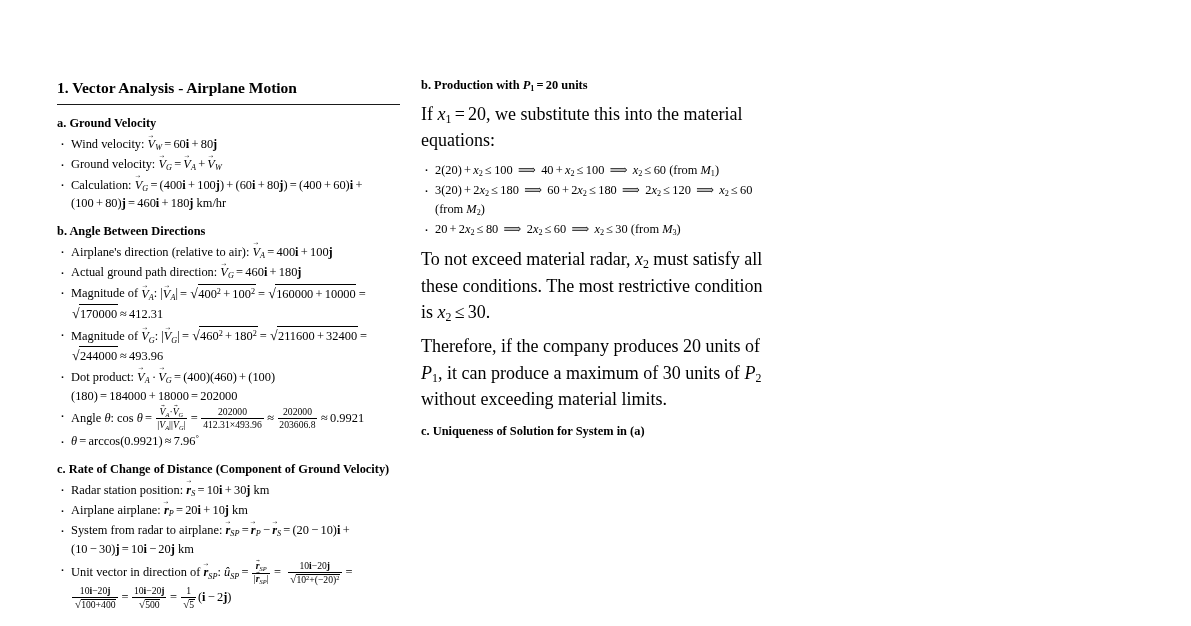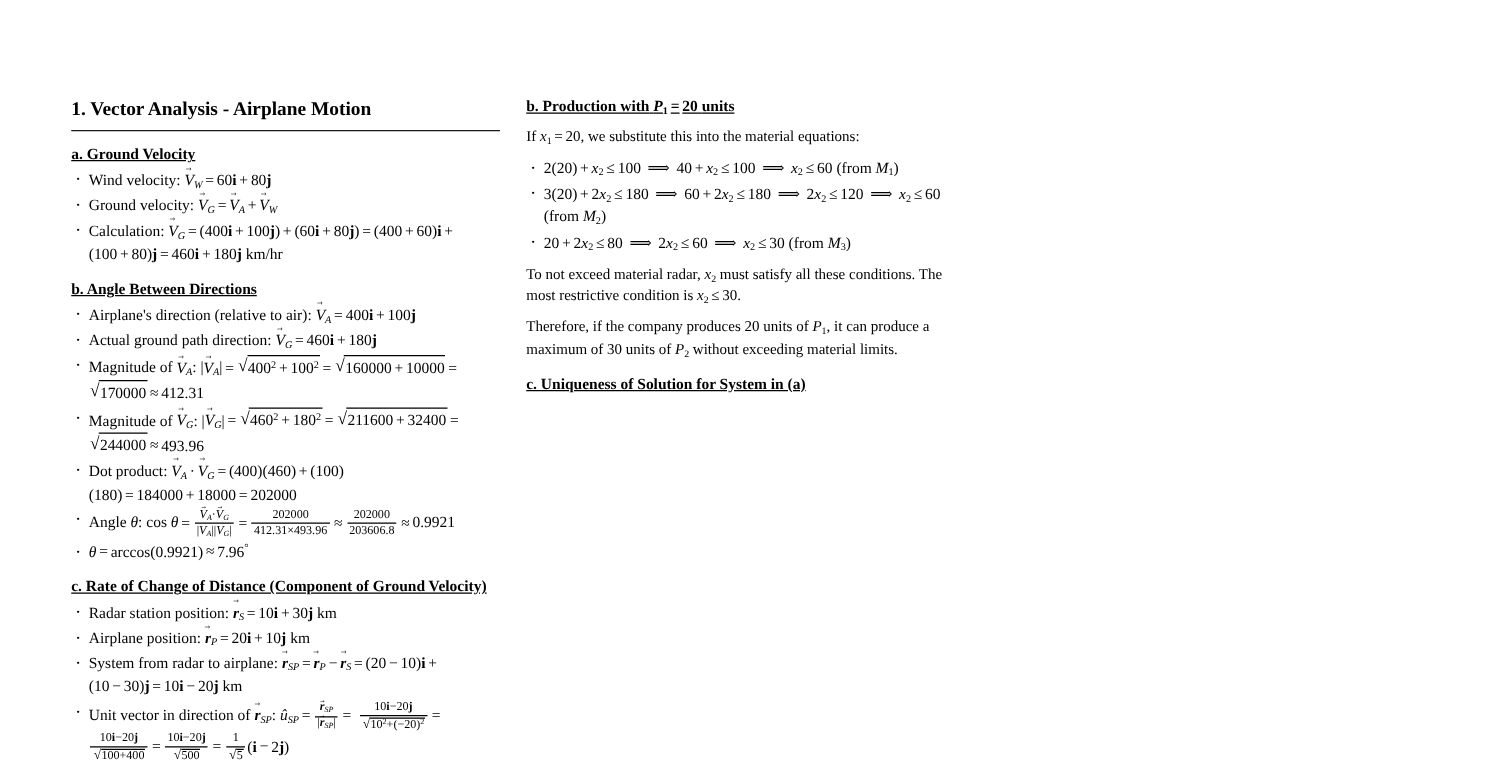--- a/index.html
+++ b/index.html
@@ -13,24 +13,24 @@
   .col-left{left:57px;width:345px;}
   .col-right{left:421px;width:350px;}
 
   h1.doc-title{
     font-size:15.5px;font-weight:bold;margin:0 0 0 0;
     padding:0 0 7px 0;line-height:1.25;letter-spacing:0;
   }
   .title-rule{border:0;border-top:1.6px solid #1a1a1a;margin:0 0 10px 0;width:343px;}
 
   h2.sec{
-    font-size:12.4px;font-weight:bold;margin:11px 0 3px 0;line-height:1.25;text-decoration:underline;
+    font-size:12.4px;font-weight:bold;margin:11px 0 3px 0;line-height:1.25;
   }
   .col-right h2.sec:first-child{margin-top:0;}
-  p.para{font-size:12px;margin:7px 0 7px 0;line-height:1.48;}
+  p.para{font-size:18px;margin:7px 0 7px 0;line-height:1.48;}
 
   ul.blist{list-style:none;margin:2px 0 2px 0;padding:0;}
   ul.blist > li{
     position:relative;padding-left:14px;font-size:12.4px;
     line-height:1.52;margin:1.5px 0;
   }
   ul.blist > li::before{
     content:"\00B7";position:absolute;left:3px;top:-0.5px;
     font-size:15px;line-height:1.42;
   }
@@ -110,21 +110,21 @@
     </ul>
 
     <h2 class="sec">c. Rate of Change of Distance (Component of Ground Velocity)</h2>
     <ul class="blist">
       <li>
         <span>Radar station position:</span>
         <span class="mi vec bf">r</span><sub class="mi">S</sub><span class="op">=</span>10<span class="bf">i</span><span class="op">+</span>30<span class="bf">j</span>
         <span>km</span>
       </li>
       <li>
-        <span>Airplane position:</span>
+        <span>Airplane airplane:</span>
         <span class="mi vec bf">r</span><sub class="mi">P</sub><span class="op">=</span>20<span class="bf">i</span><span class="op">+</span>10<span class="bf">j</span>
         <span>km</span>
       </li>
       <li>
         <span>System from radar to airplane:</span>
         <span class="mi vec bf">r</span><sub class="mi">SP</sub><span class="op">=</span><span class="mi vec bf">r</span><sub class="mi">P</sub><span class="op">−</span><span class="mi vec bf">r</span><sub class="mi">S</sub><span class="op">=</span>(20<span class="op">−</span>10)<span class="bf">i</span><span class="op">+</span>(10<span class="op">−</span>30)<span class="bf">j</span><span class="op">=</span>10<span class="bf">i</span><span class="op">−</span>20<span class="bf">j</span>
         <span>km</span>
       </li>
       <li>
         <span>Unit vector in direction of</span>

